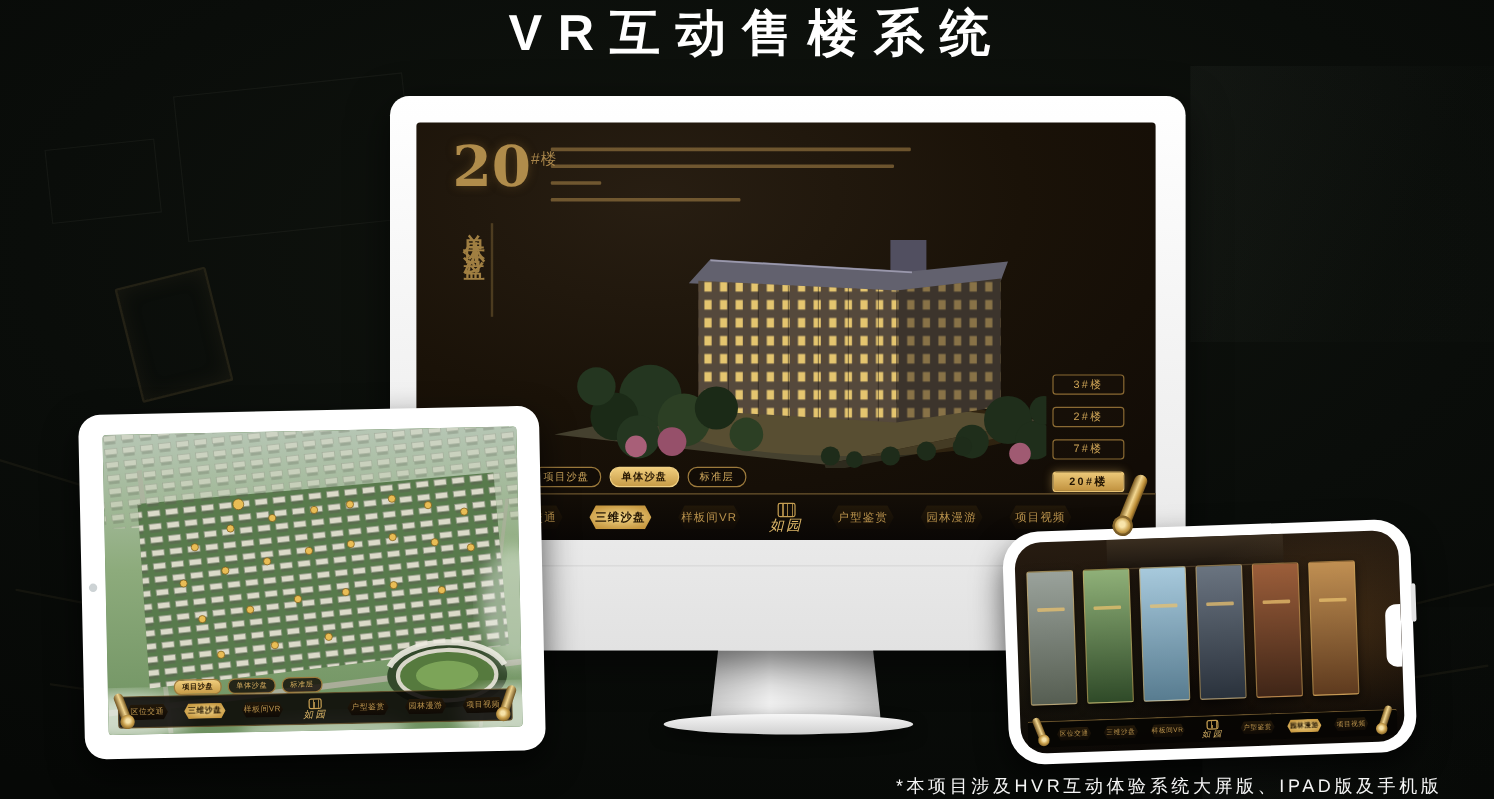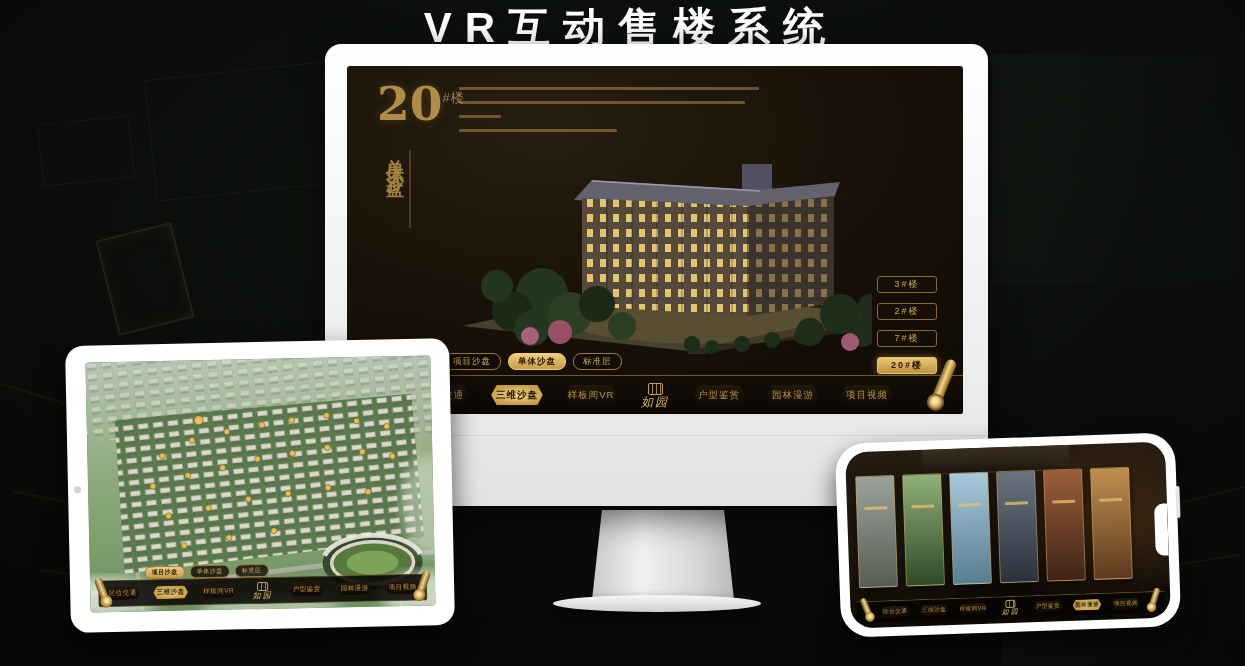--- a/index.html
+++ b/index.html
@@ -37,21 +37,21 @@
   .scroll .roll{position:absolute;left:0;bottom:0;width:17px;height:17px;border-radius:50%;
     background:radial-gradient(circle at 45% 45%, #f8e4aa 0 18%, #cba24f 45%, #7c5c22 75%, #4e3a12 100%);
     box-shadow:inset 0 0 0 2px rgba(90,65,25,.55);}
   .scroll-mini{position:absolute;width:8px;height:27px;border-radius:4px;
     background:linear-gradient(90deg,#7a5a20,#f0d48e 45%,#6e5120);}
   .scroll-mini::after{content:"";position:absolute;bottom:-4px;left:-2px;width:12px;height:12px;
     border-radius:50%;
     background:radial-gradient(circle at 45% 45%, #f6e2a8 0 18%, #caa14e 45%, #7c5c22 78%, #4e3a12 100%);}
 
   
-  .monitor{position:absolute;left:325px;top:44px;width:663px;height:462px;
+  .monitor{position:absolute;left:325px;top:80px;width:663px;height:462px;
     background:linear-gradient(#ffffff,#ededed 70%,#e2e2e2);border-radius:16px;
     box-shadow:0 10px 34px rgba(0,0,0,.6);}
   .monitor::after{content:"";position:absolute;left:0;right:0;top:391px;height:1px;background:#d7d7d7;}
   .monitor-neck{position:absolute;left:592px;top:510px;width:142px;height:90px;
     background:linear-gradient(90deg,#c9c9c9,#f1f1f1 35%,#d6d6d6 75%,#b9b9b9);
     clip-path:polygon(7% 0,93% 0,100% 100%,0 100%);}
   .monitor-base{position:absolute;left:553px;top:595px;width:208px;height:17px;
     background:linear-gradient(#f7f7f7,#cfcfcf);border-radius:50%;
     box-shadow:0 5px 12px rgba(0,0,0,.55);}
   .m-screen{position:absolute;left:22px;top:22px;width:616px;height:348px;border-radius:3px;
@@ -386,13 +386,14 @@
         <span class="nav-item ph-nav-item">户型鉴赏</span>
         <span class="nav-item ph-nav-item active">园林漫游</span>
         <span class="nav-item ph-nav-item">项目视频</span>
       </div>
       <span class="scroll-mini ph-scroll-l"></span>
       <span class="scroll-mini ph-scroll-r"></span>
       <div class="ph-notch"></div>
     </div>
   </div>
 
+  <div class="footnote">*本项目涉及HVR互动体验系统大屏版、IPAD版及手机版</div>
 </div>
 
 </body></html>

